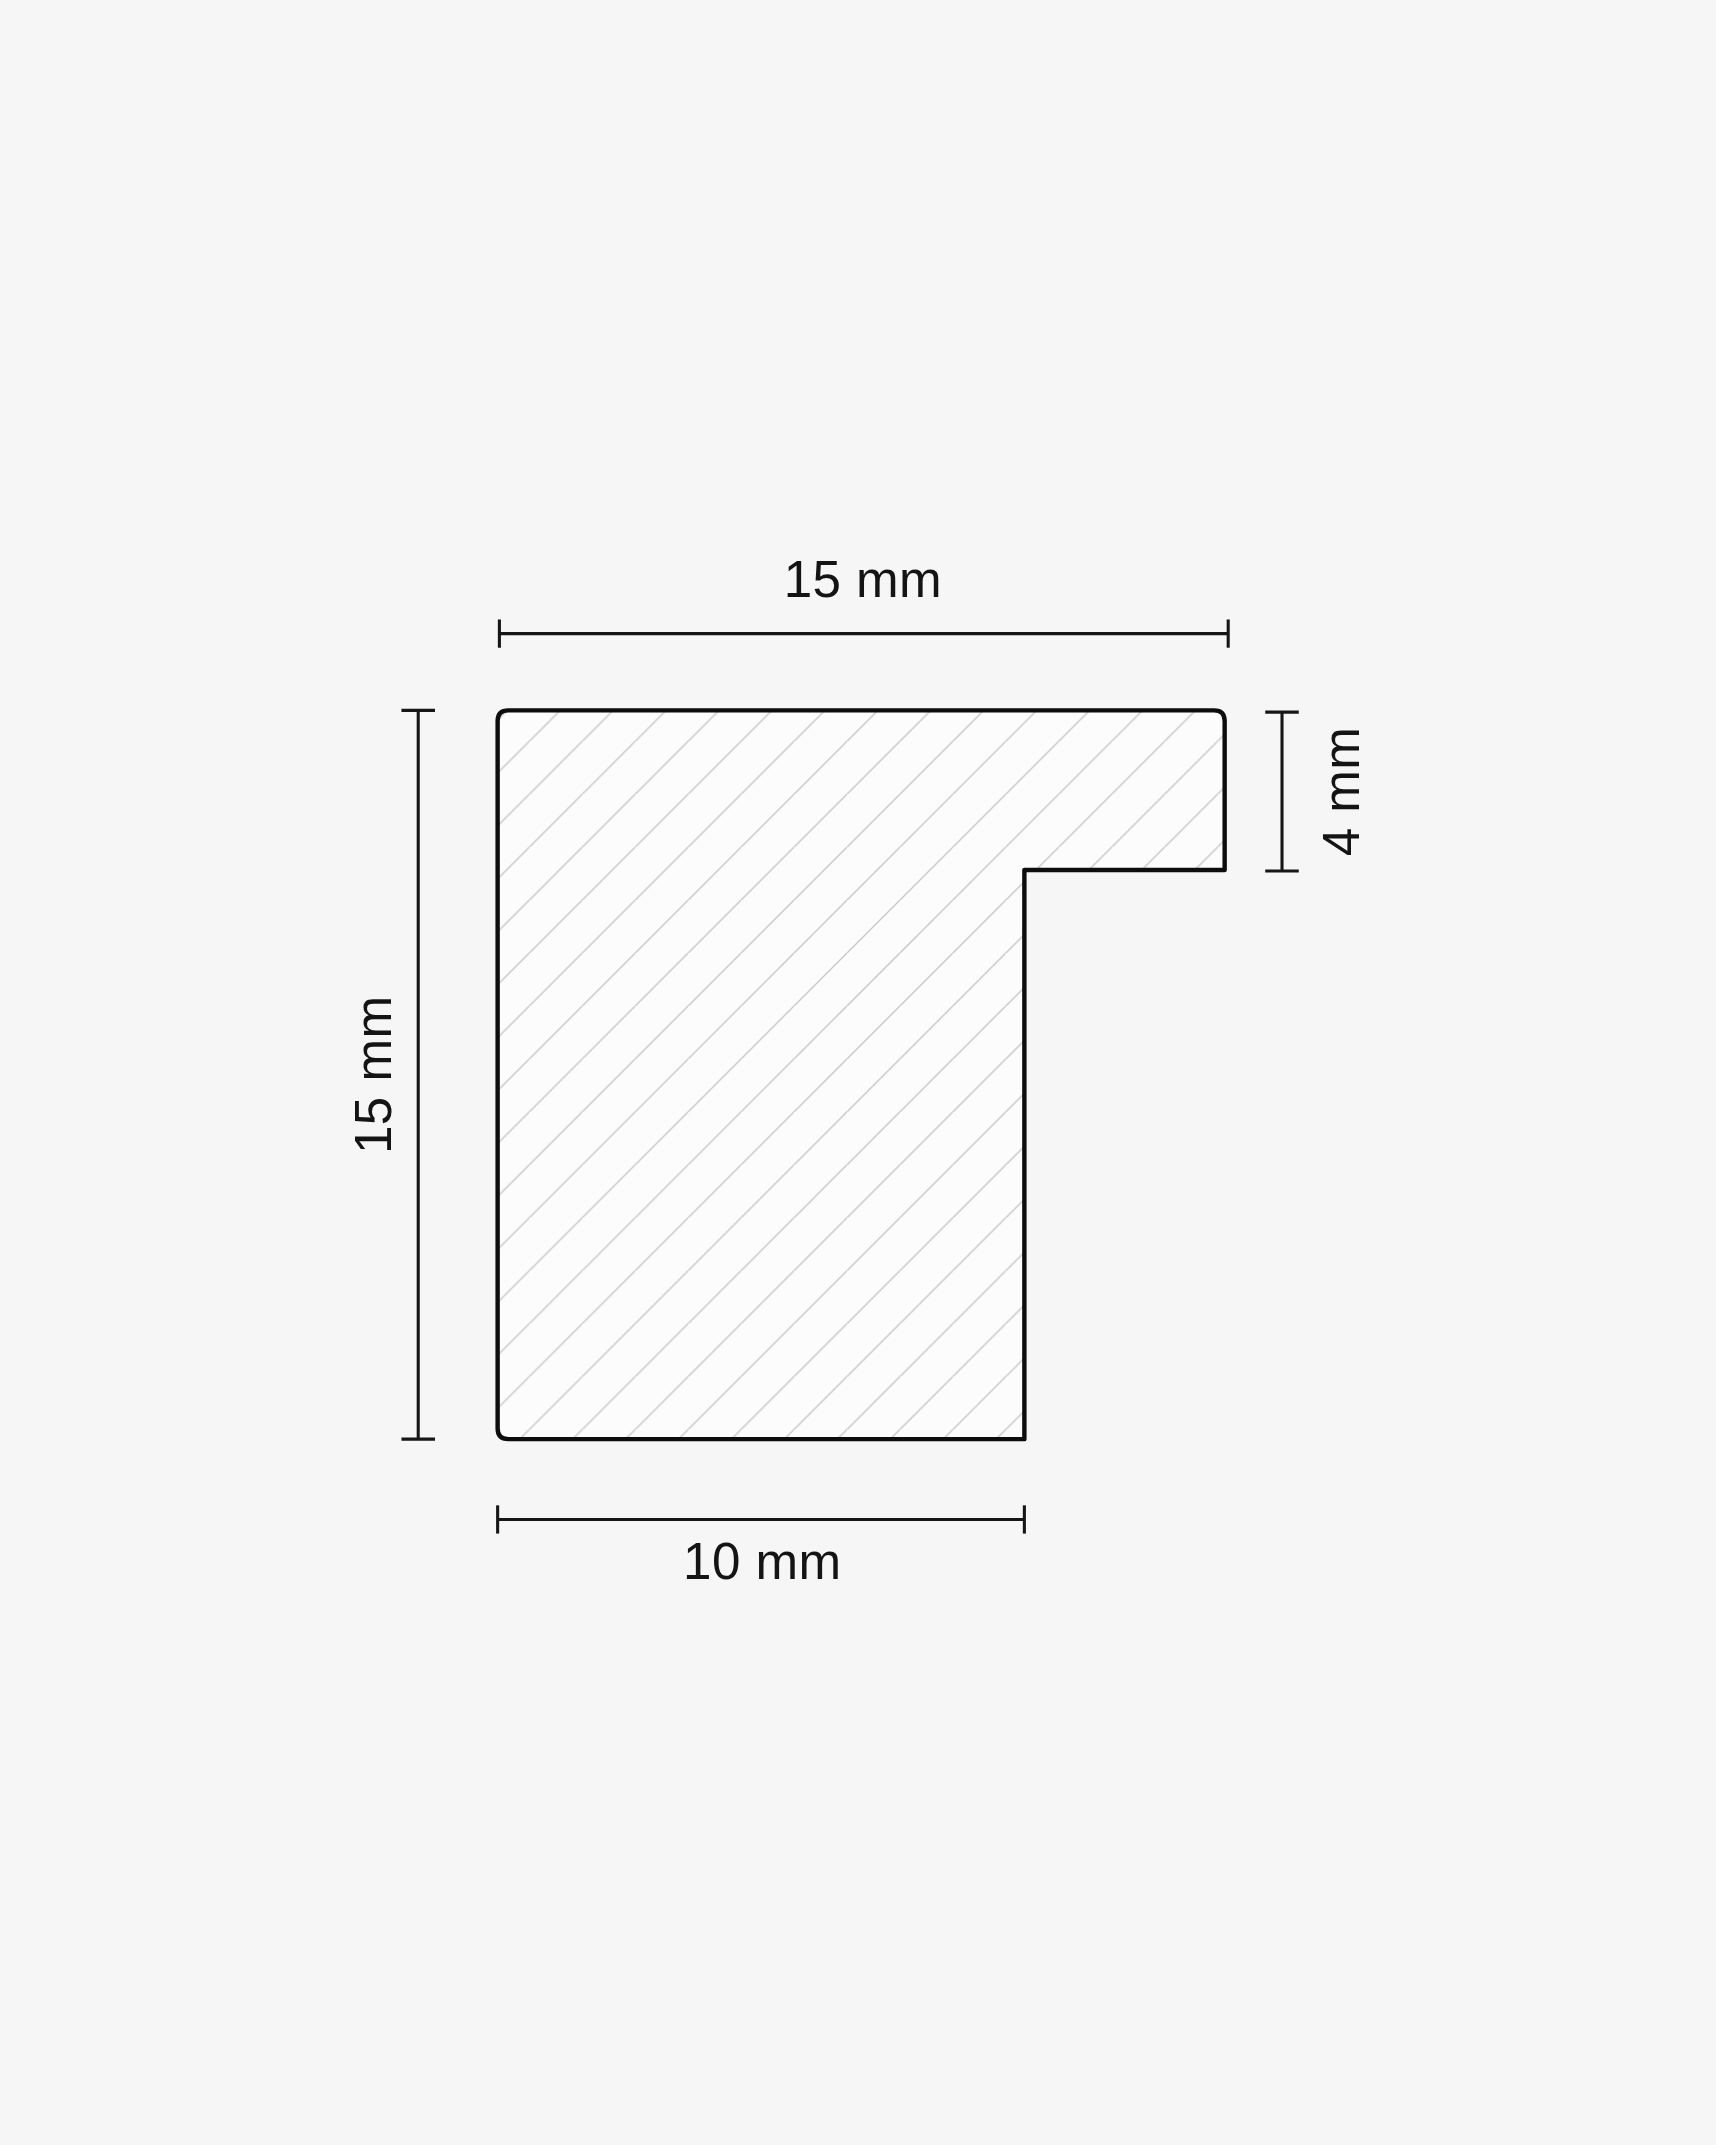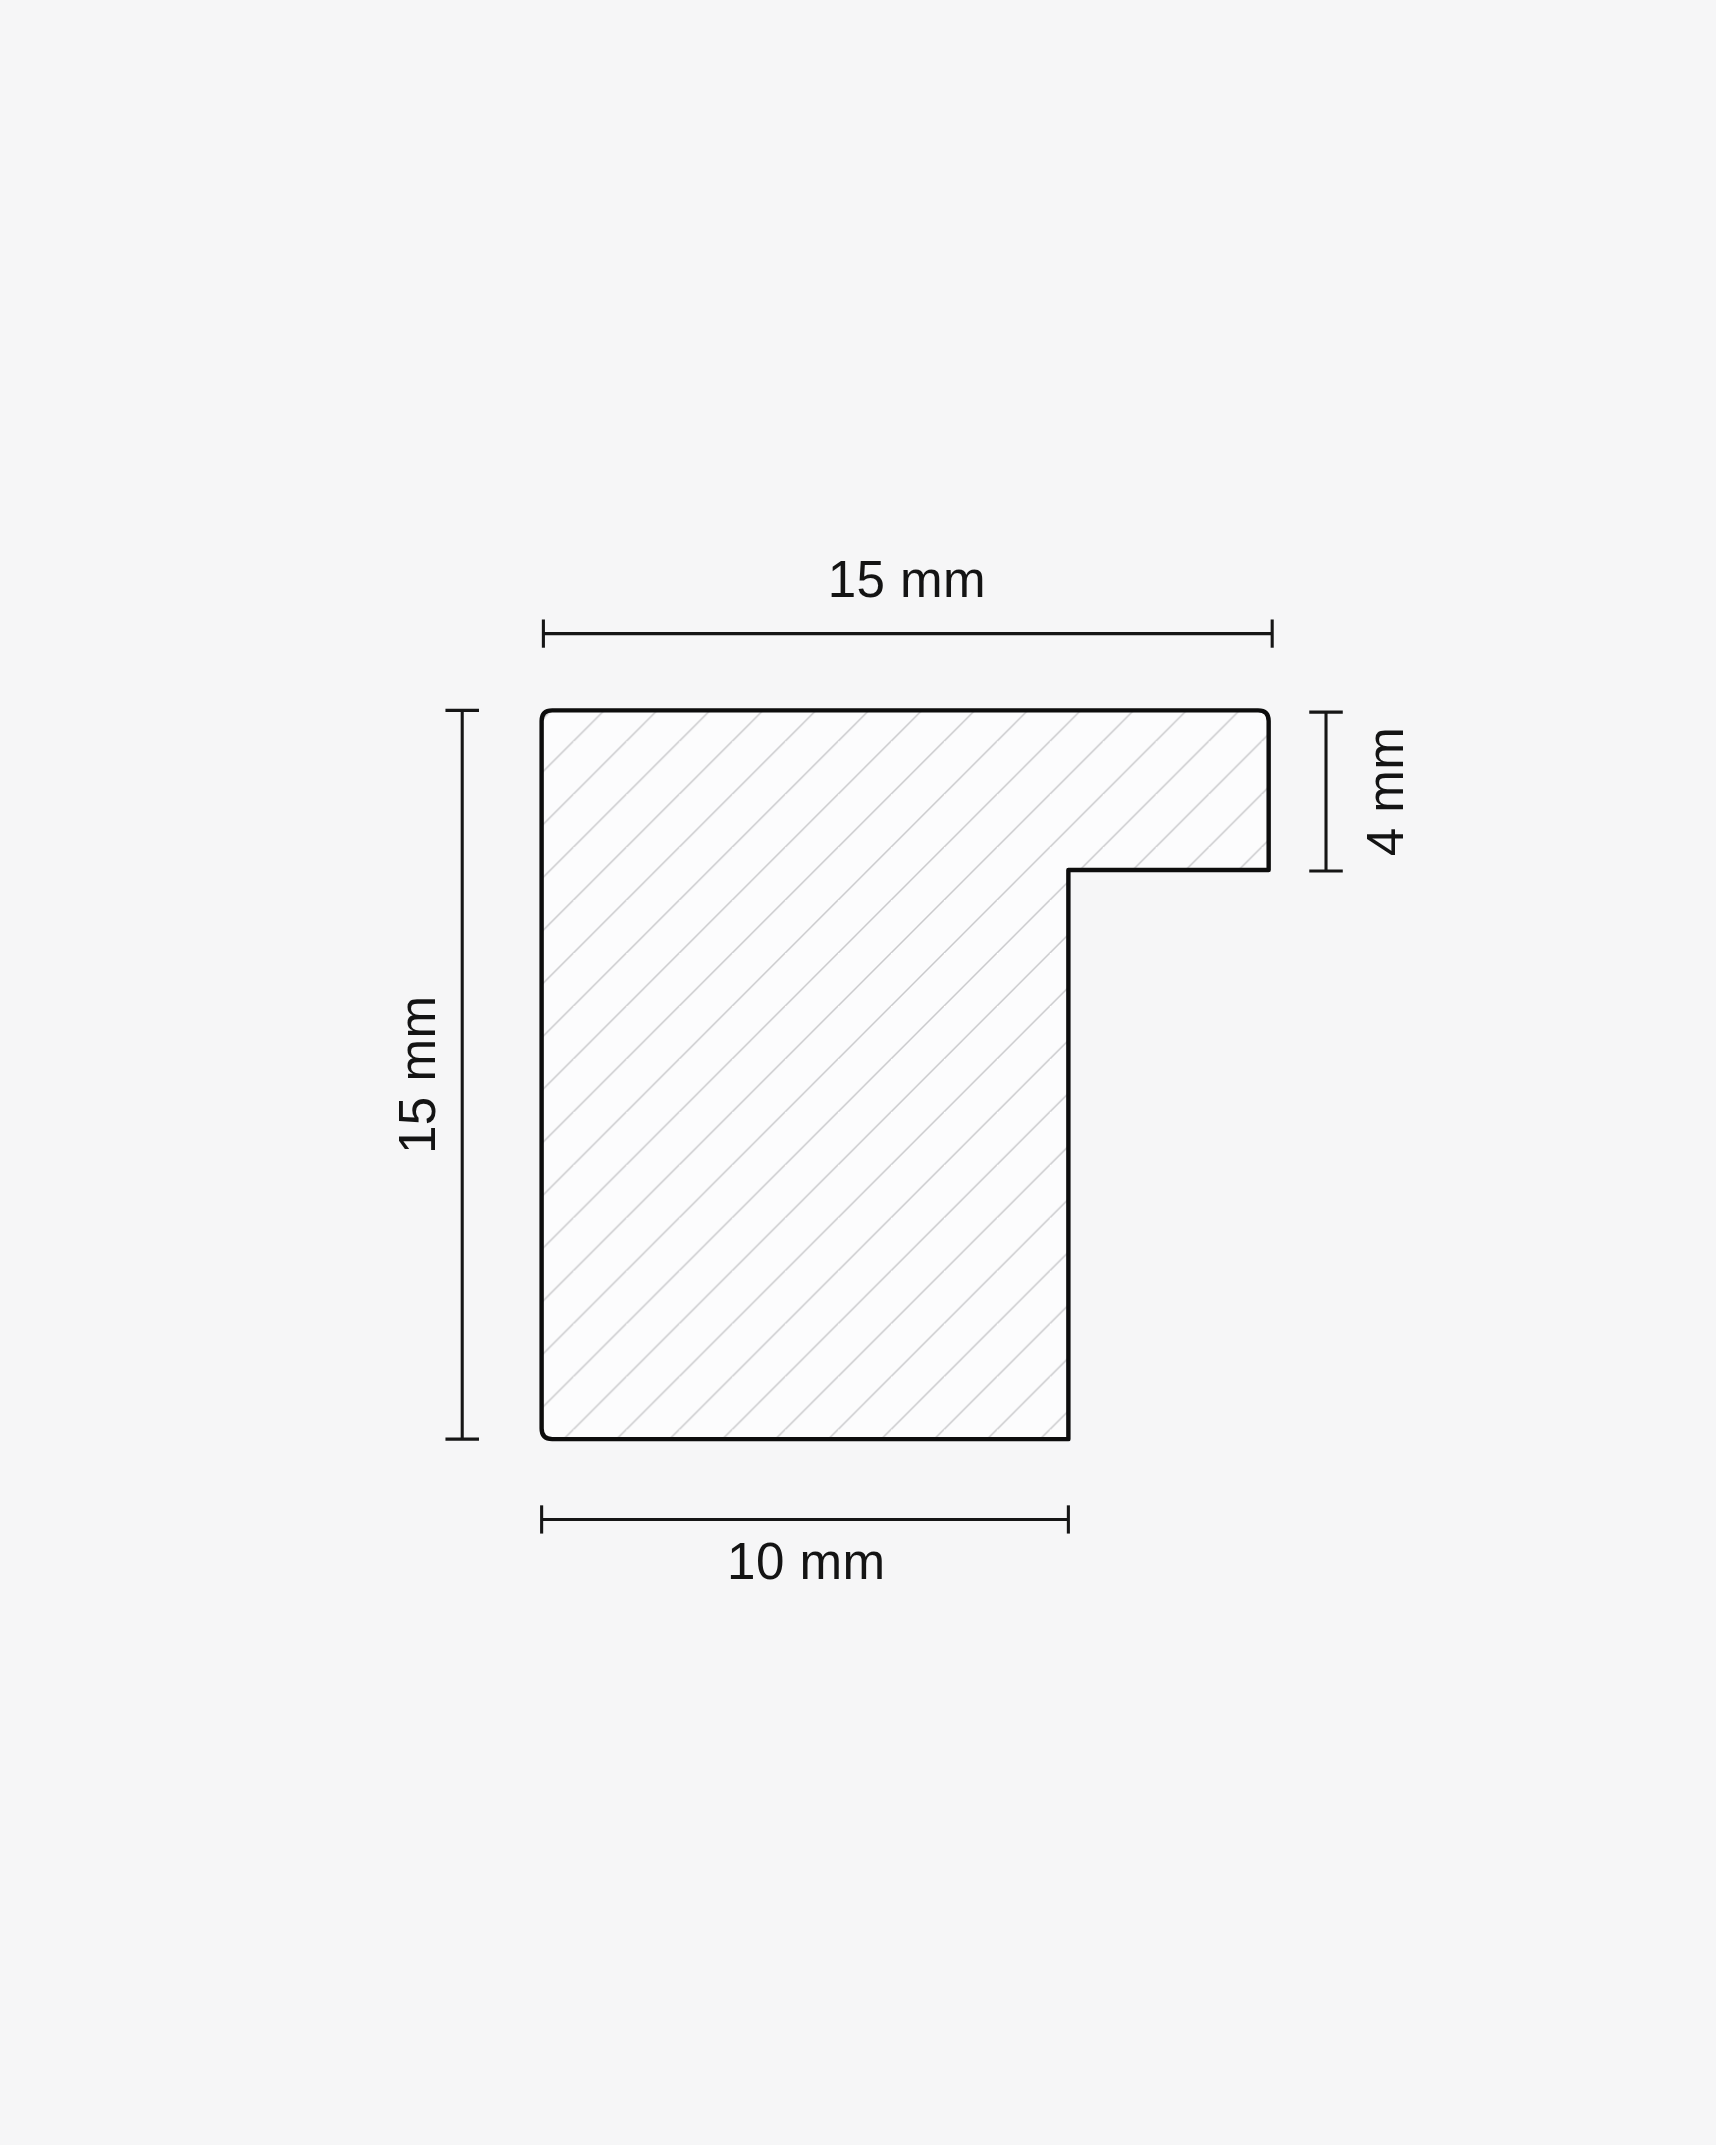--- a/index.html
+++ b/index.html
@@ -10,21 +10,20 @@
     width: 1717px;
     height: 2146px;
     background: #f6f6f7;
     font-family: "Liberation Sans", sans-serif;
     overflow: hidden;
   }
   .diagram-wrap {
     position: relative;
     width: 1386px;
     height: 2146px;
-    padding-left: 44px;
   }
   svg {
     display: block;
   }
   .profile-outline {
     fill: url(#hatchPattern);
     stroke: #0d0d0d;
     stroke-width: 5;
     stroke-linejoin: round;
   }

